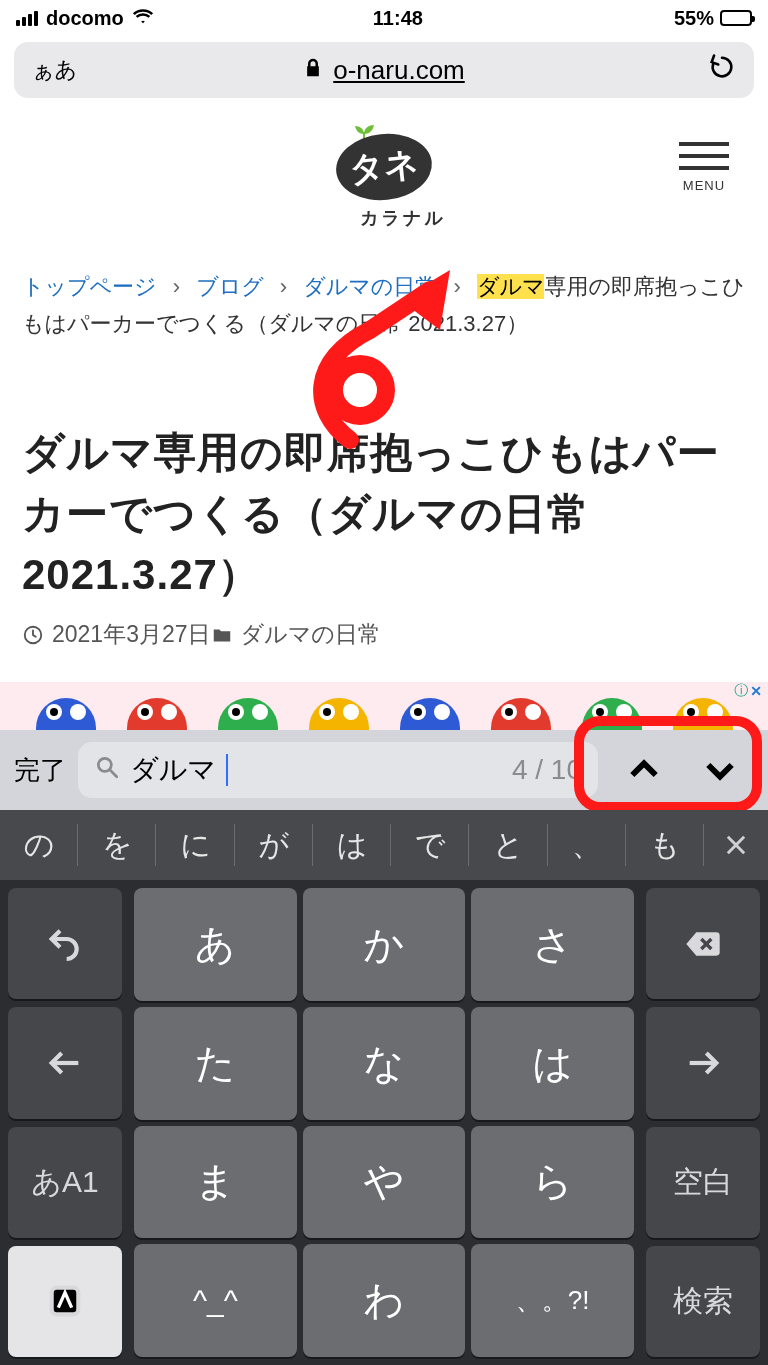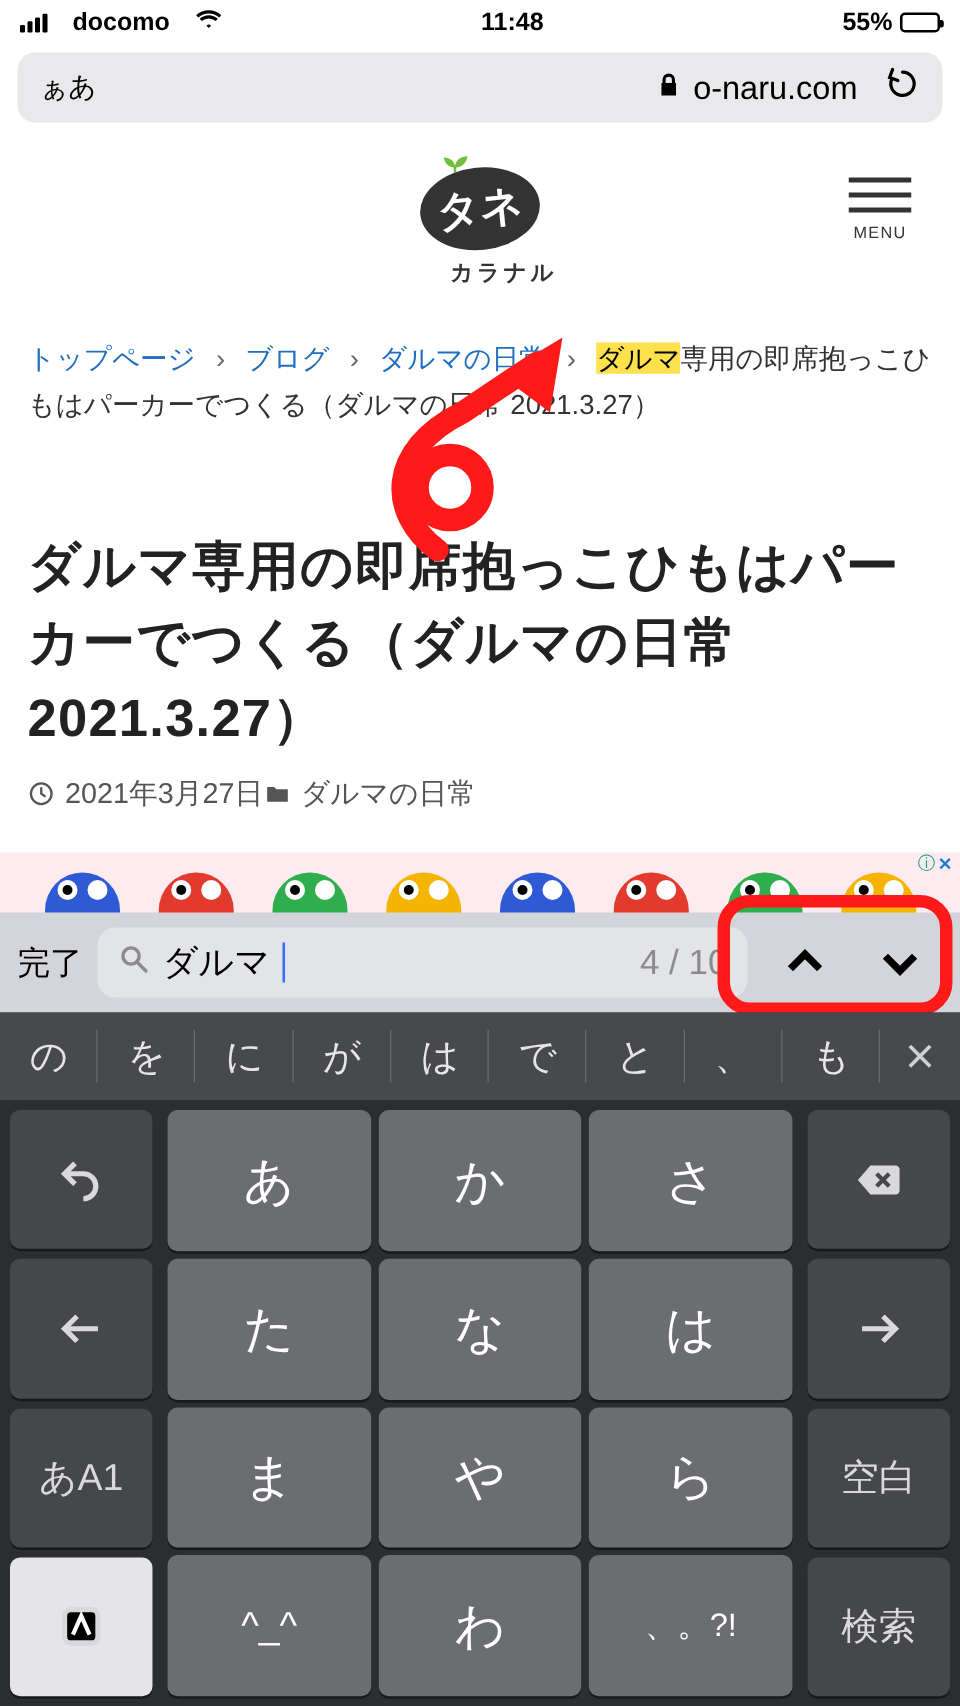--- a/index.html
+++ b/index.html
@@ -15,21 +15,21 @@
   
   .status-bar {
     height: 36px;
     display: flex;
     align-items: center;
     justify-content: space-between;
     padding: 0 16px;
     font-size: 20px;
     font-weight: 600;
   }
-  .status-left { display: flex; align-items: center; gap: 20px; }
+  .status-left { display: flex; align-items: center; gap: 8px; }
   .signal-bars { display: flex; align-items: flex-end; gap: 2px; }
   .signal-bars span { width: 4px; background: #000; border-radius: 1px; }
   .signal-bars span:nth-child(1){height:6px;}
   .signal-bars span:nth-child(2){height:9px;}
   .signal-bars span:nth-child(3){height:12px;}
   .signal-bars span:nth-child(4){height:15px;}
   .wifi { font-size: 20px; }
   .status-right { display: flex; align-items: center; gap: 6px; margin-left: 32px; }
   .battery-shell { width: 32px; height: 16px; border: 2px solid #000; border-radius: 4px; position: relative; }
   .battery-shell::after { content:""; position:absolute; right:-5px; top:4px; width:3px; height:6px; background:#000; border-radius:0 2px 2px 0;}
@@ -40,21 +40,21 @@
     margin: 6px 14px 10px;
     height: 56px;
     background: #e9e9eb;
     border-radius: 14px;
     display: flex;
     align-items: center;
     justify-content: space-between;
     padding: 0 18px;
     color: #000;
   }
-  .url-center { display:flex; align-items:center; gap:10px; font-size: 26px; justify-content:flex-end; flex: 1; }
+  .url-center { display:flex; align-items:center; gap:10px; font-size: 26px; justify-content:center; flex: 1; text-decoration: underline; }
   .url-left { font-size: 22px; width: 50px; }
   .url-right { width: 50px; text-align: right; }
   .refresh-icon { font-size: 28px; font-weight: 500; }
 
   
   .page { padding: 0 22px; }
   .site-header { position: relative; display: flex; flex-direction: column; align-items: center; padding-top: 26px; }
   .logo-wrap { display:flex; flex-direction:column; align-items:center; }
   .logo-badge { position: relative; }
   .logo-oval {

